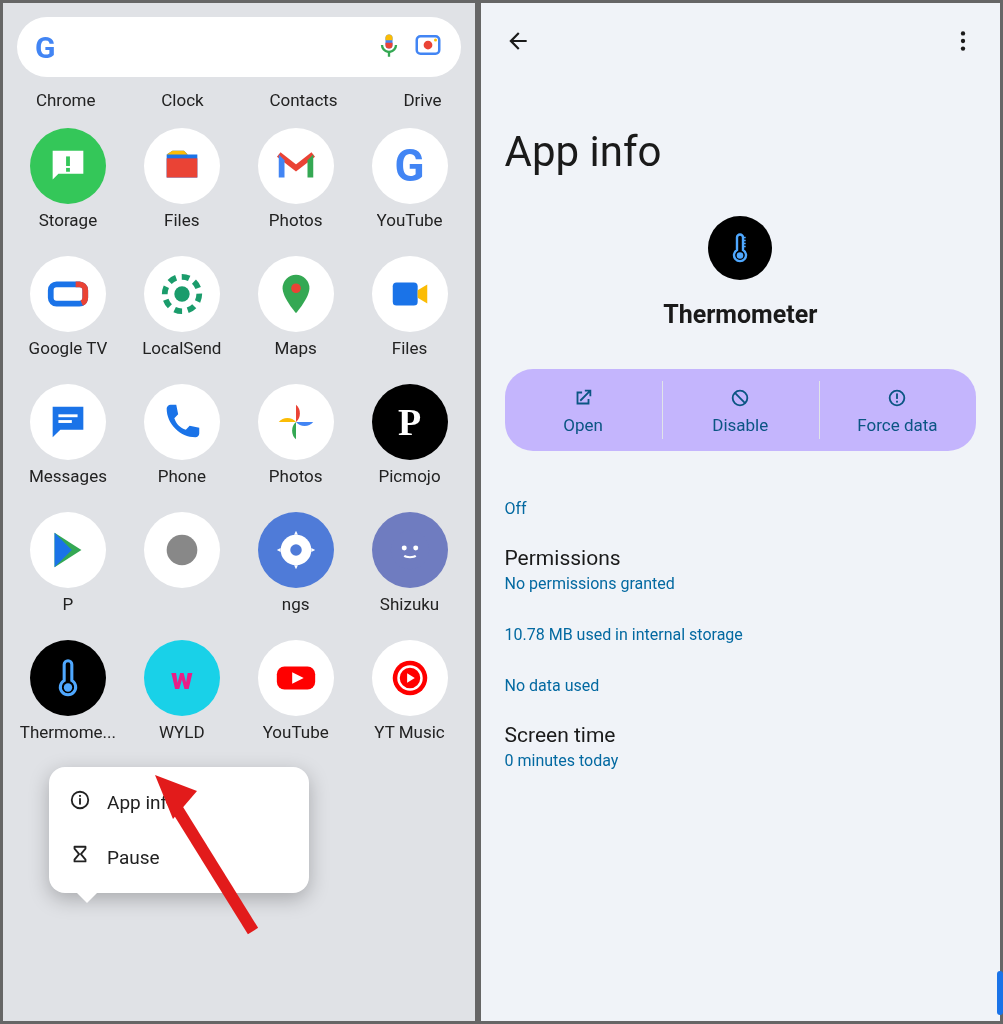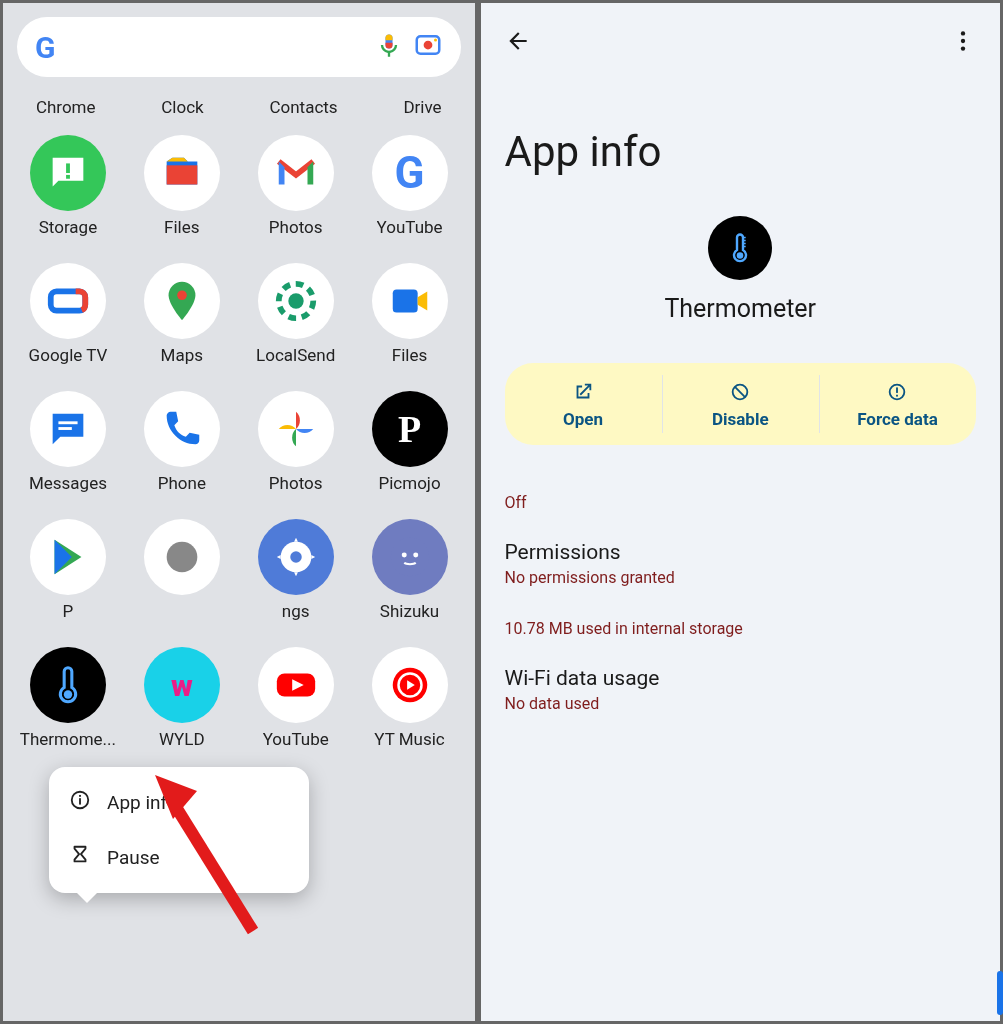--- a/index.html
+++ b/index.html
@@ -72,21 +72,21 @@
   .app-label {
     margin-top: 6px;
     font-size: 17px;
     color: #222;
     max-width: 110px;
     white-space: nowrap;
     overflow: hidden;
     text-overflow: ellipsis;
     text-align:center;
   }
-  .first-labels .app-label{ margin-top:8px;}
+  .first-labels .app-label{ margin-top:1px;}
 
   .popup {
     position: absolute;
     background: #fff;
     border-radius: 16px;
     box-shadow: 0 6px 20px rgba(0,0,0,0.25);
     width: 260px;
     left: 46px;
     bottom: 128px;
     padding: 8px 0;
@@ -137,29 +137,29 @@
     flex-direction:column;
     align-items:center;
   }
   .app-header .app-big-icon{
     width:64px;height:64px;border-radius:50%;
     background:#000;display:flex;align-items:center;justify-content:center;
   }
   .app-header .app-name{
     font-size:25px;
     color:#1a1a1a;
-    margin-top:14px;
+    margin-top:20px;
+    font-weight:bold;
   }
   .action-row{
     margin-top:40px;
-    background:#fef9c3;
+    background:#c4b5fd;
     border-radius:28px;
     display:flex;
     overflow:hidden;
-    font-weight:bold;
   }
   .action-btn{
     flex:1;
     display:flex;
     flex-direction:column;
     align-items:center;
     padding:18px 0 16px;
     color:#0b5583;
     font-size:17px;
     gap:6px;
@@ -170,21 +170,21 @@
     position:absolute;
     left:0; top:15%; height:70%;
     width:1px; background:#e0e4e8;
   }
   .action-btn svg{width:22px;height:22px;}
   .list{margin-top:30px;}
   .list-item{
     padding:14px 0;
   }
   .li-title{font-size:21px;color:#1a1a1a;}
-  .li-sub{font-size:16px;color:#7f1d1d;margin-top:4px;}
+  .li-sub{font-size:16px;color:#0369a1;margin-top:4px;}
   .scroll-hint{
     position:absolute;
     right:-3px;
     bottom:6px;
     width:6px;height:44px;
     background:#1a73e8;
     border-radius:3px;
   }
 
   
@@ -273,34 +273,34 @@
           <svg width="46" height="46" viewBox="0 0 24 24">
             <rect x="3" y="7" width="18" height="10" rx="3" fill="none" stroke="#1a73e8" stroke-width="3"></rect>
             <rect x="3" y="7" width="18" height="10" rx="3" fill="none" stroke="#ea4335" stroke-width="3" stroke-dasharray="14 40" stroke-dashoffset="-10"></rect>
           </svg>
         </div>
         <div class="app-label">Google TV</div>
       </div>
       <div class="app">
         <div class="app-icon" style="background:#fff">
           <svg width="46" height="46" viewBox="0 0 24 24">
+            <circle cx="12" cy="12" r="9" fill="none" stroke="#1a9c6b" stroke-width="3" stroke-dasharray="4 3"></circle>
+            <circle cx="12" cy="12" r="4" fill="#1a9c6b"></circle>
+          </svg>
+        </div>
+        <div class="app-label">LocalSend</div>
+      </div>
+      <div class="app">
+        <div class="app-icon" style="background:#fff">
+          <svg width="46" height="46" viewBox="0 0 24 24">
             <path d="M12 2a7 7 0 0 0-7 7c0 5 7 13 7 13s7-8 7-13a7 7 0 0 0-7-7z" fill="#34a853"></path>
             <circle cx="12" cy="9" r="2.5" fill="#ea4335"></circle>
           </svg>
         </div>
         <div class="app-label">Maps</div>
-      </div>
-      <div class="app">
-        <div class="app-icon" style="background:#fff">
-          <svg width="46" height="46" viewBox="0 0 24 24">
-            <circle cx="12" cy="12" r="9" fill="none" stroke="#1a9c6b" stroke-width="3" stroke-dasharray="4 3"></circle>
-            <circle cx="12" cy="12" r="4" fill="#1a9c6b"></circle>
-          </svg>
-        </div>
-        <div class="app-label">LocalSend</div>
       </div>
       <div class="app">
         <div class="app-icon" style="background:#fff">
           <svg width="46" height="46" viewBox="0 0 24 24">
             <rect x="3" y="6" width="13" height="12" rx="2" fill="#1a73e8"></rect>
             <path d="M16 10l5-3v10l-5-3z" fill="#fbbc05"></path>
           </svg>
         </div>
         <div class="app-label">Files</div>
       </div>
@@ -504,19 +504,22 @@
         <div class="li-sub">Off</div>
       </div>
       <div class="list-item">
         <div class="li-title">Permissions</div>
         <div class="li-sub">No permissions granted</div>
       </div>
       <div class="list-item">
         <div class="li-sub">10.78 MB used in internal storage</div>
       </div>
       <div class="list-item">
-        <div class="li-title">Wi-Fi data usage</div>
         <div class="li-sub">No data used</div>
+      </div>
+      <div class="list-item">
+        <div class="li-title">Screen time</div>
+        <div class="li-sub">0 minutes today</div>
       </div>
     </div>
 
   <div class="scroll-hint"></div>
 </div>
 
 </body></html>

